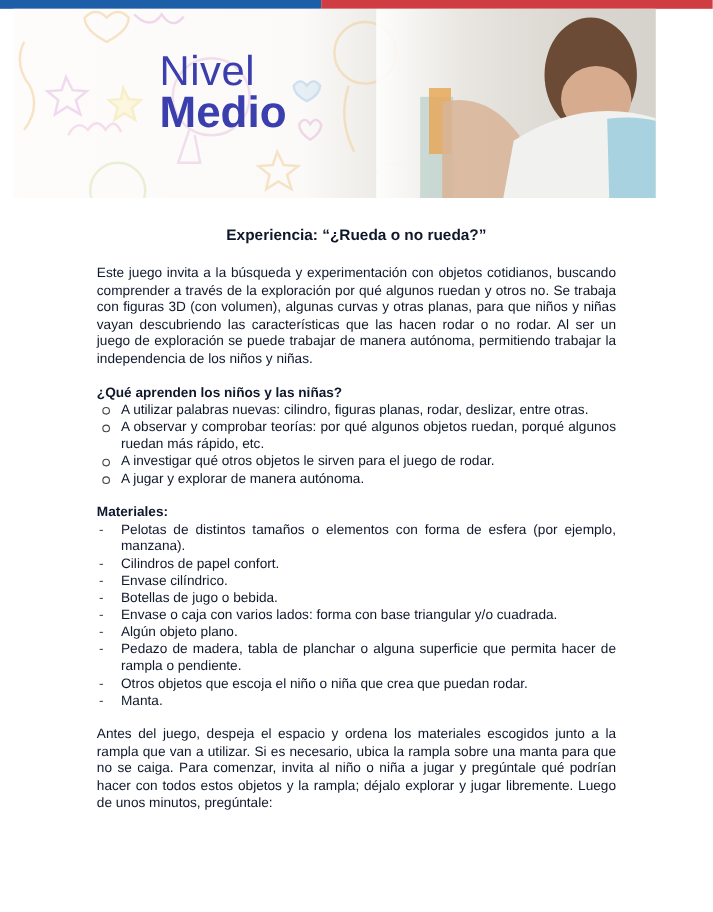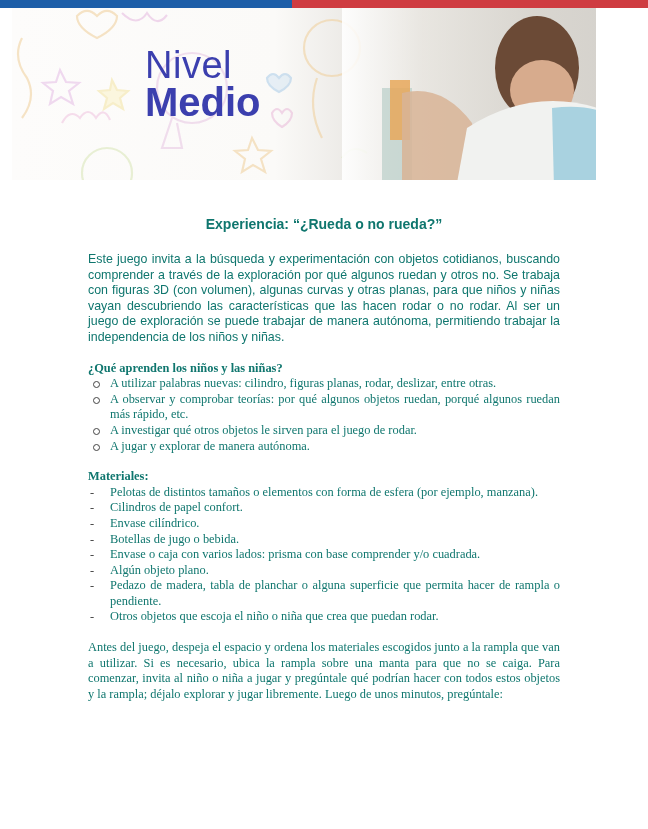--- a/index.html
+++ b/index.html
@@ -25,30 +25,30 @@
       background: linear-gradient(90deg, rgba(255,255,255,0.9) 0%, rgba(235,232,226,0.6) 25%, #d9d6d0 60%, #d2cfca 100%);
     }
     .brand {
       position: absolute; left: 133px; top: 38px;
       color: #3b3fae; line-height: 1;
     }
     .brand .l1 { font-size: 38px; font-weight: 400; letter-spacing: 0.5px; display: block; }
     .brand .l2 { font-size: 40px; font-weight: 700; display: block; margin-top: -2px; text-align: right; }
 
     .content {
-      position: absolute; left: 88px; top: 214px; width: 472px;
-      font-size: 12.4px; line-height: 15.6px; color: #0f766e;
+      position: absolute; left: 88px; top: 203px; width: 472px;
+      font-size: 12.4px; line-height: 15.6px; color: #0f172a;
     }
     .title {
       text-align: center; font-weight: 700; font-size: 14px; line-height: 20px;
       margin: 0 0 18px 0;
     }
     .para { text-align: justify; margin: 0; }
     .h { font-weight: 700; margin: 0; }
-    .sec { margin-top: 15px; font-family: Liberation Serif, serif; }
+    .sec { margin-top: 15px; }
     ul.circle, ul.dash { list-style: none; margin: 0; padding: 0; }
     ul li { position: relative; padding-left: 22px; text-align: justify; }
     ul.circle li::before {
       content: ""; position: absolute; left: 5px; top: 5px;
       width: 5px; height: 5px; border: 1px solid #444; border-radius: 50%;
     }
     ul.dash li::before {
       content: "-"; position: absolute; left: 2px; top: 0; color: #444;
     }
   </style>
@@ -114,23 +114,24 @@
     </ul>
   </div>
 
   <div class="sec">
     <p class="h">Materiales:</p>
     <ul class="dash">
       <li>Pelotas de distintos tamaños o elementos con forma de esfera (por ejemplo, manzana).</li>
       <li>Cilindros de papel confort.</li>
       <li>Envase cilíndrico.</li>
       <li>Botellas de jugo o bebida.</li>
-      <li>Envase o caja con varios lados: prisma con base comprender y/o cuadrada.</li>
+      <li>Envase o caja con varios lados: forma con base triangular y/o cuadrada.</li>
       <li>Algún objeto plano.</li>
       <li>Pedazo de madera, tabla de planchar o alguna superficie que permita hacer de rampla o pendiente.</li>
       <li>Otros objetos que escoja el niño o niña que crea que puedan rodar.</li>
+      <li>Manta.</li>
     </ul>
   </div>
 
   <div class="sec">
     <p class="para">Antes del juego, despeja el espacio y ordena los materiales escogidos junto a la rampla que van a utilizar. Si es necesario, ubica la rampla sobre una manta para que no se caiga. Para comenzar, invita al niño o niña a jugar y pregúntale qué podrían hacer con todos estos objetos y la rampla; déjalo explorar y jugar libremente. Luego de unos minutos, pregúntale:</p>
   </div>
 </div>
 
 </body></html>

